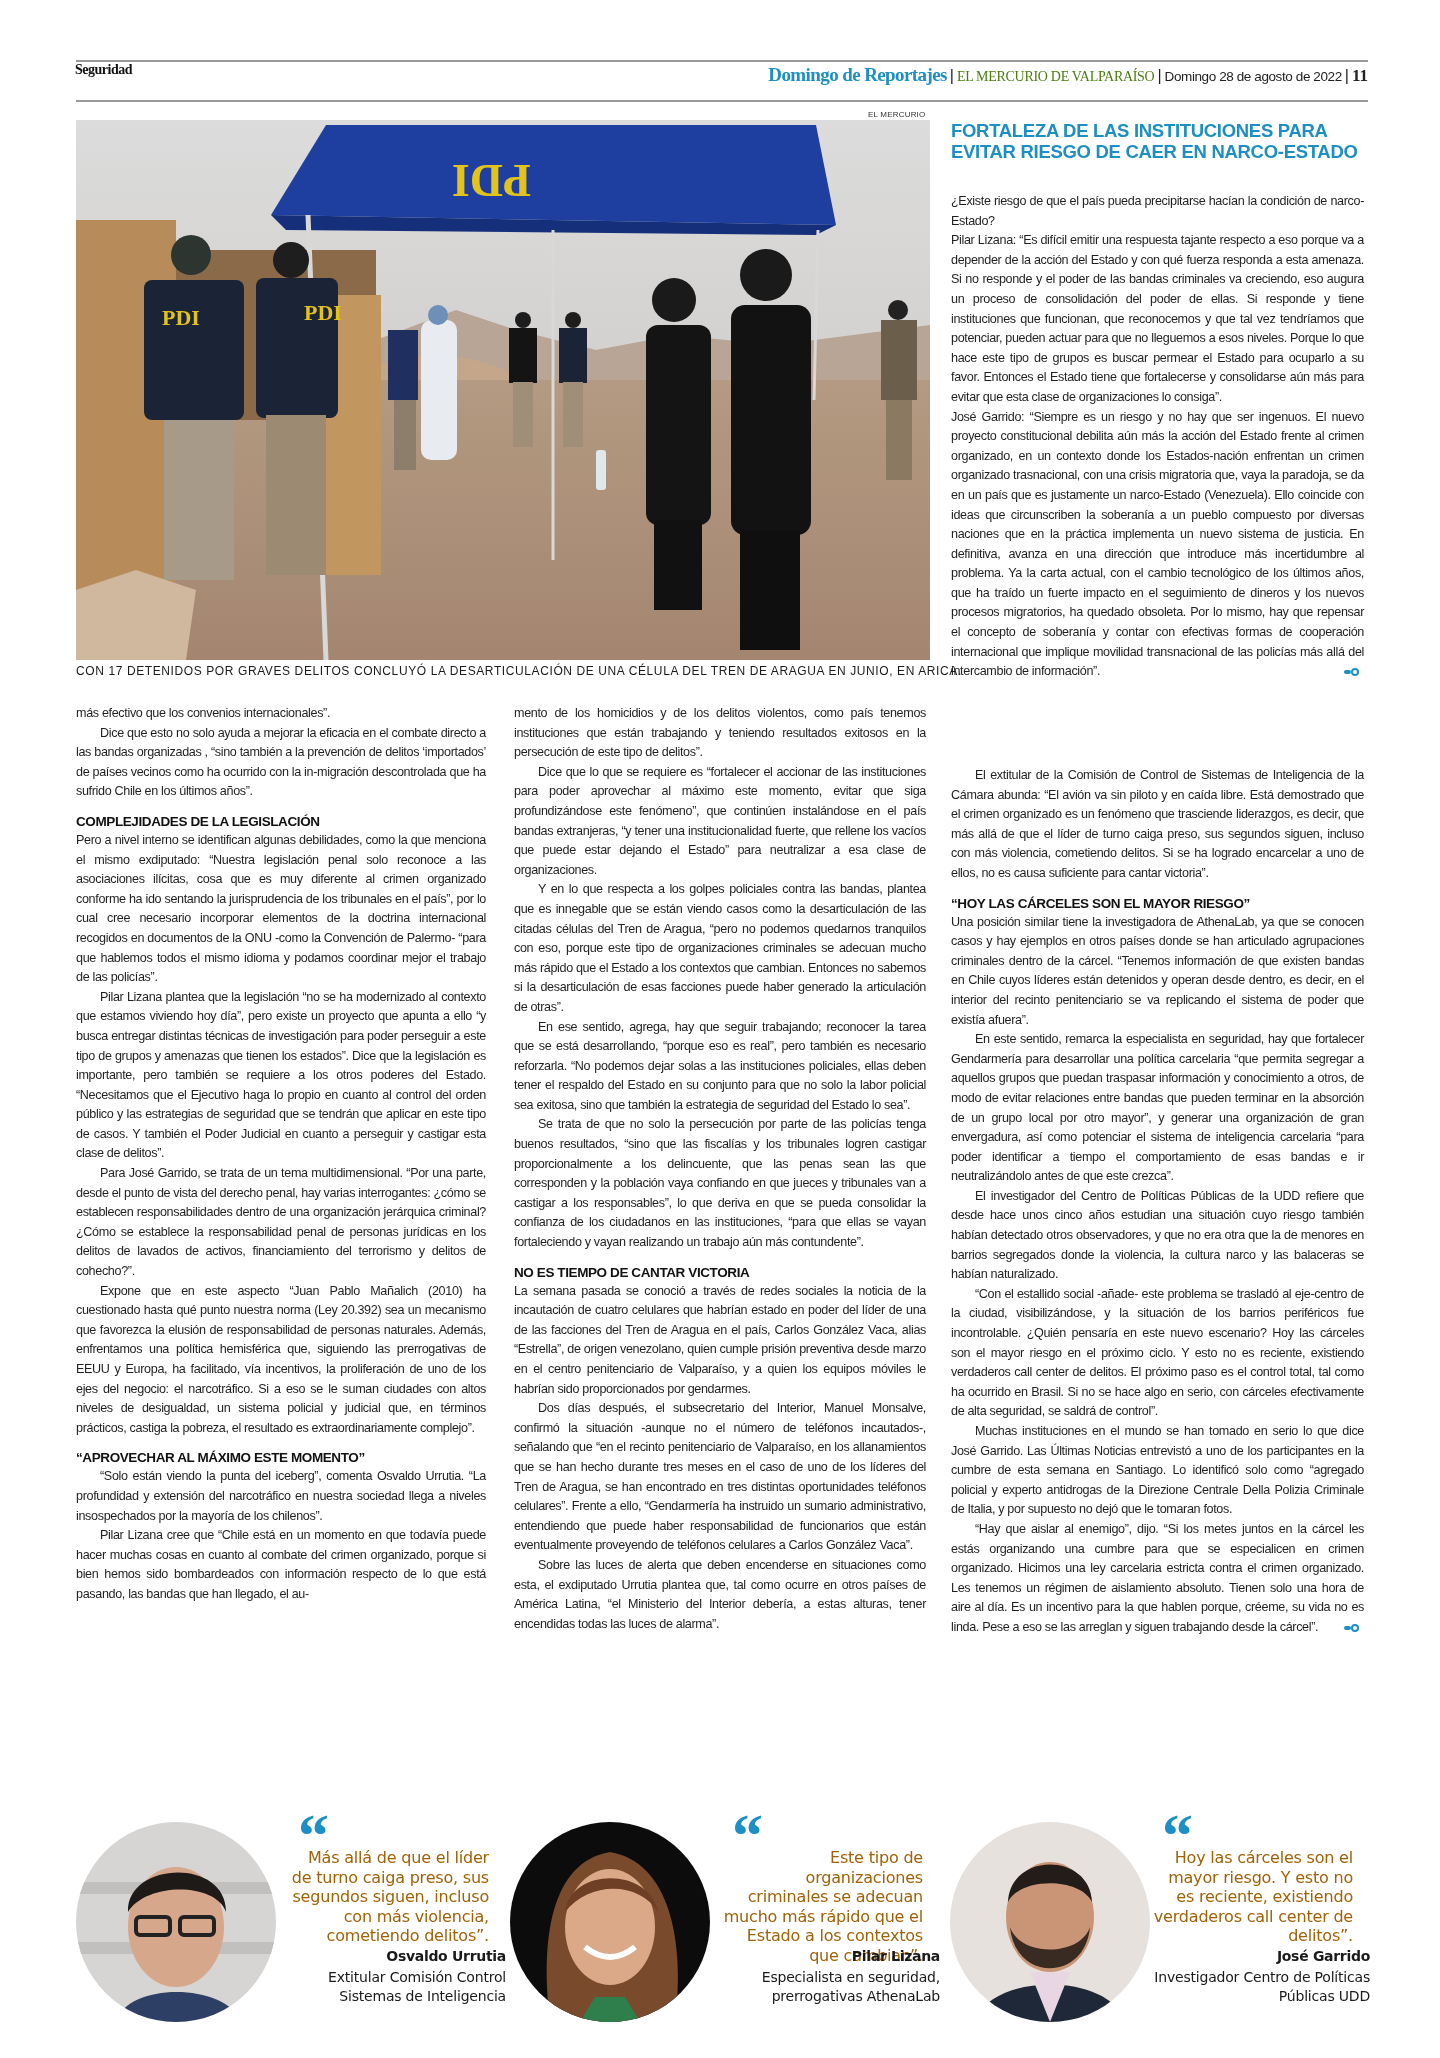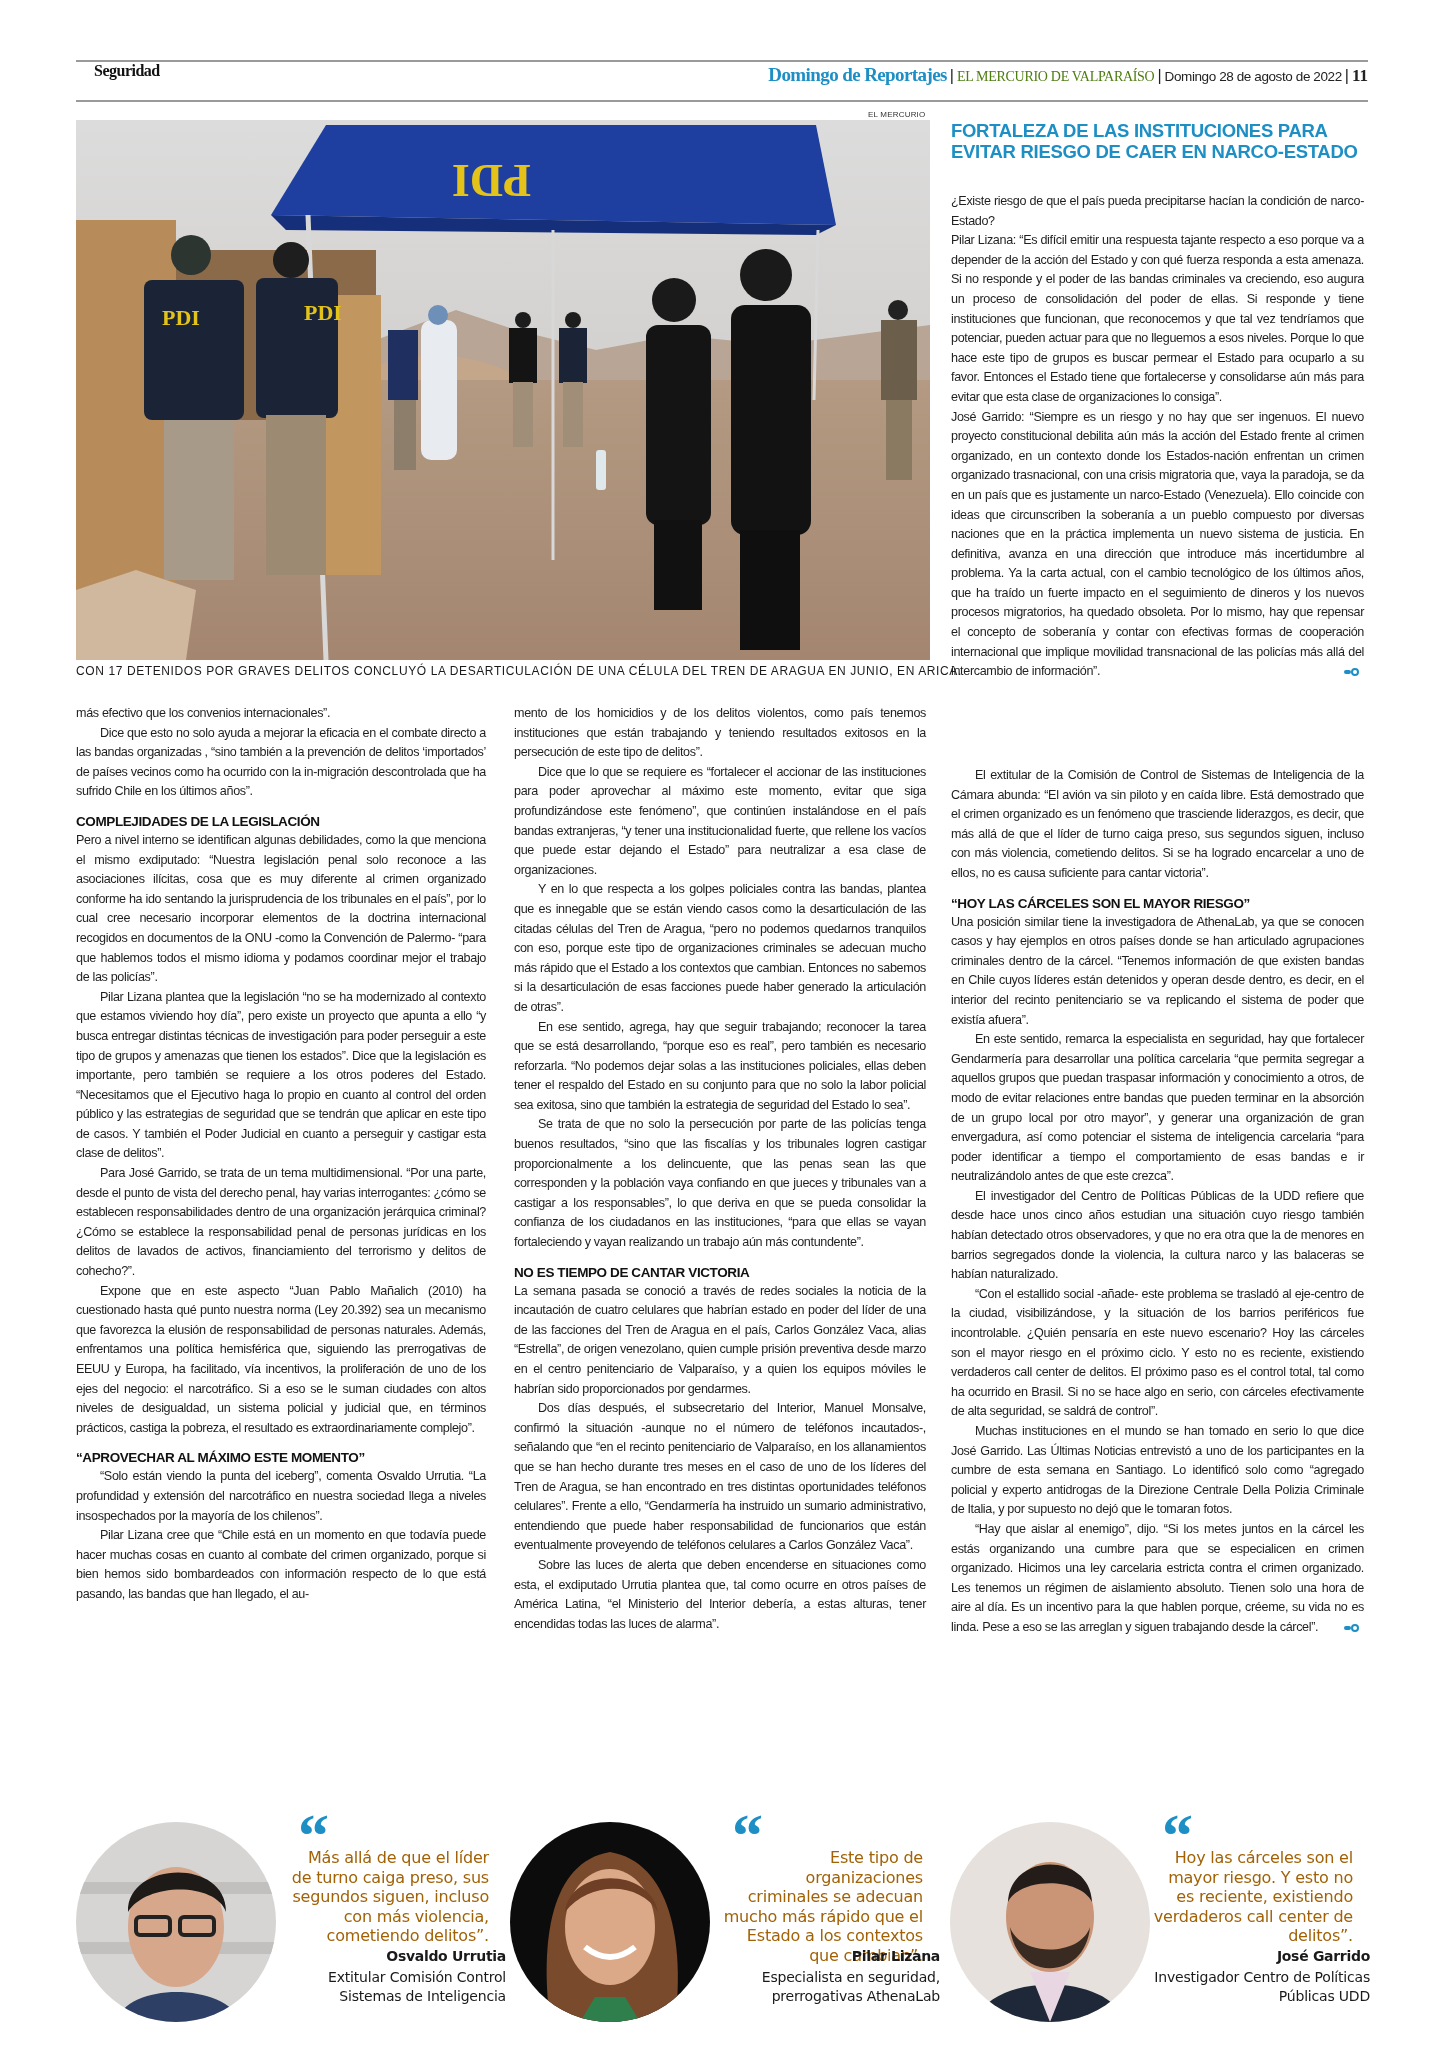--- a/index.html
+++ b/index.html
@@ -2,21 +2,21 @@
 <html><head>
 <meta charset="utf-8">
 <style>
   * { box-sizing: border-box; margin: 0; padding: 0; }
   html, body { width: 1440px; height: 2058px; background: #ffffff; overflow: hidden; }
   body { position: relative; font-family: "Liberation Sans", sans-serif; color: #1a1a1a; }
 
   
   .rule-top { position: absolute; left: 76px; top: 60px; width: 1292px; height: 2px; background: #9a9a9a; }
   .rule-bottom { position: absolute; left: 76px; top: 100px; width: 1292px; height: 2px; background: #9a9a9a; }
-  .section-name { position: absolute; left: 94px; top: 62px; font-family: "Liberation Serif", serif; font-weight: bold; font-size: 16px; letter-spacing: -0.5px; color: #111; }
+  .section-name { position: absolute; left: 75px; top: 62px; font-family: "Liberation Serif", serif; font-weight: bold; font-size: 14px; letter-spacing: -0.5px; color: #111; }
   .masthead { position: absolute; right: 72px; top: 64px; display: flex; align-items: baseline; white-space: nowrap; }
   .masthead .brand { font-family: "Liberation Serif", serif; font-weight: bold; font-size: 19px; color: #1d8fc4; letter-spacing: -0.6px; }
   .masthead .sep { font-size: 16px; color: #222; margin: 0 3px; }
   .masthead .paper { font-family: "Liberation Serif", serif; font-size: 14px; color: #4d7c0f; letter-spacing: -0.3px; }
   .masthead .date { font-family: "Liberation Sans Narrow", "Liberation Sans", sans-serif; font-size: 13.5px; color: #222; letter-spacing: -0.4px; }
   .masthead .pagenum { font-family: "Liberation Serif", serif; font-weight: bold; font-size: 17px; color: #222; }
 
   
   .credit { position: absolute; left: 868px; top: 110px; font-size: 8px; letter-spacing: 0.2px; color: #333; }
   .photo { position: absolute; left: 76px; top: 120px; width: 854px; height: 540px; overflow: hidden; background: #cfc6bd; }

